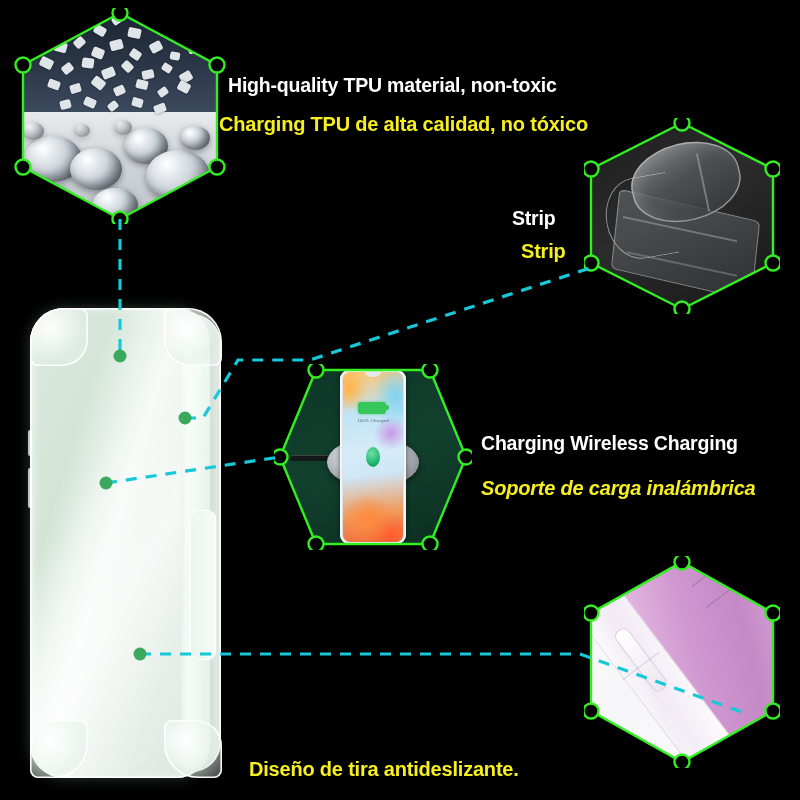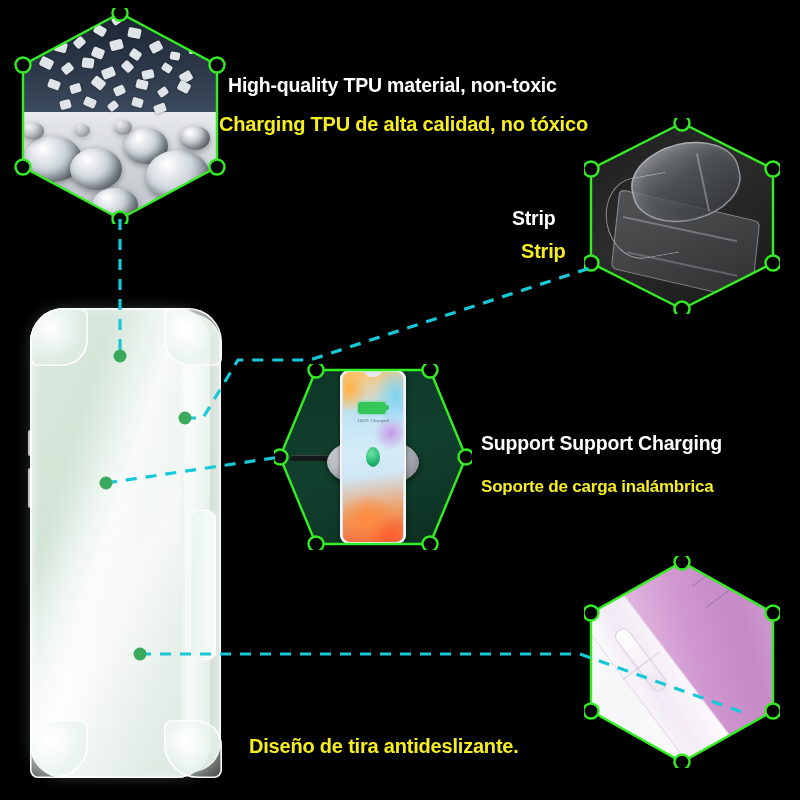--- a/index.html
+++ b/index.html
@@ -14,23 +14,23 @@
   
   .caption { position:absolute; white-space:nowrap; font-weight:bold; letter-spacing:-0.2px; }
   .cap-en { color:#ffffff; }
   .cap-es { color:#f6ef1d; }
 
   #cap-tpu-en   { left:228px; top:74px;  font-size:19.5px; }
   #cap-tpu-es   { left:219px; top:113px; font-size:20px; }
   #cap-soft-en  { left:512px; top:207px; font-size:19.5px; }
   #cap-soft-es  { left:521px; top:240px; font-size:20px; }
   #cap-wire-en  { left:481px; top:432px; font-size:19.5px; }
-  #cap-wire-es  { left:481px; top:477px; font-size:17px; }
+  #cap-wire-es  { left:481px; top:477px; font-size:20px;font-style:italic; }
   #cap-slip-en  { left:310px; top:694px; font-size:19.5px; }
-  #cap-slip-es  { left:249px; top:735px; font-size:20px; }
+  #cap-slip-es  { left:249px; top:758px; font-size:20px; }
 
   
   #vec { position:absolute; left:0; top:0; width:800px; height:800px; }
 
   
   #case-wrap { position:absolute; left:18px; top:300px; width:220px; height:488px; }
 
   .case-body {
     position:absolute; left:12px; top:8px; width:180px; height:470px;
     border-radius:34px;
@@ -435,18 +435,18 @@
       <circle cx="140" cy="654" r="6.5"></circle>
     </g>
   </svg>
 
   <div class="caption cap-en" id="cap-tpu-en">High-quality TPU material, non-toxic</div>
   <div class="caption cap-es" id="cap-tpu-es">Charging TPU de alta calidad, no tóxico</div>
 
   <div class="caption cap-en" id="cap-soft-en">Strip</div>
   <div class="caption cap-es" id="cap-soft-es">Strip</div>
 
-  <div class="caption cap-en" id="cap-wire-en">Support Support Charging</div>
+  <div class="caption cap-en" id="cap-wire-en">Charging Wireless Charging</div>
   <div class="caption cap-es" id="cap-wire-es">Soporte de carga inalámbrica</div>
 
   <div class="caption cap-es" id="cap-slip-es">Diseño  de tira antideslizante.</div>
 
 </div>
 
 </body></html>

